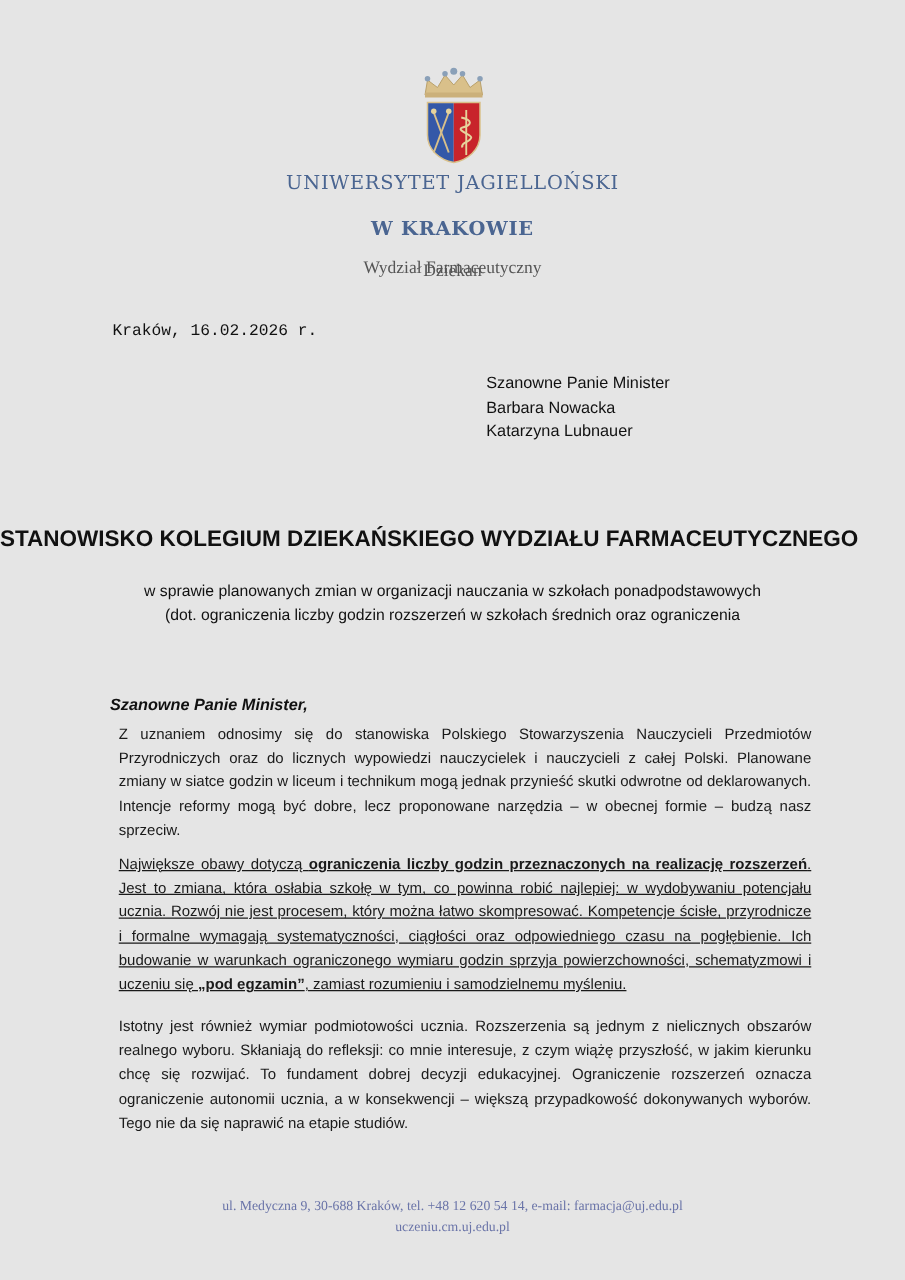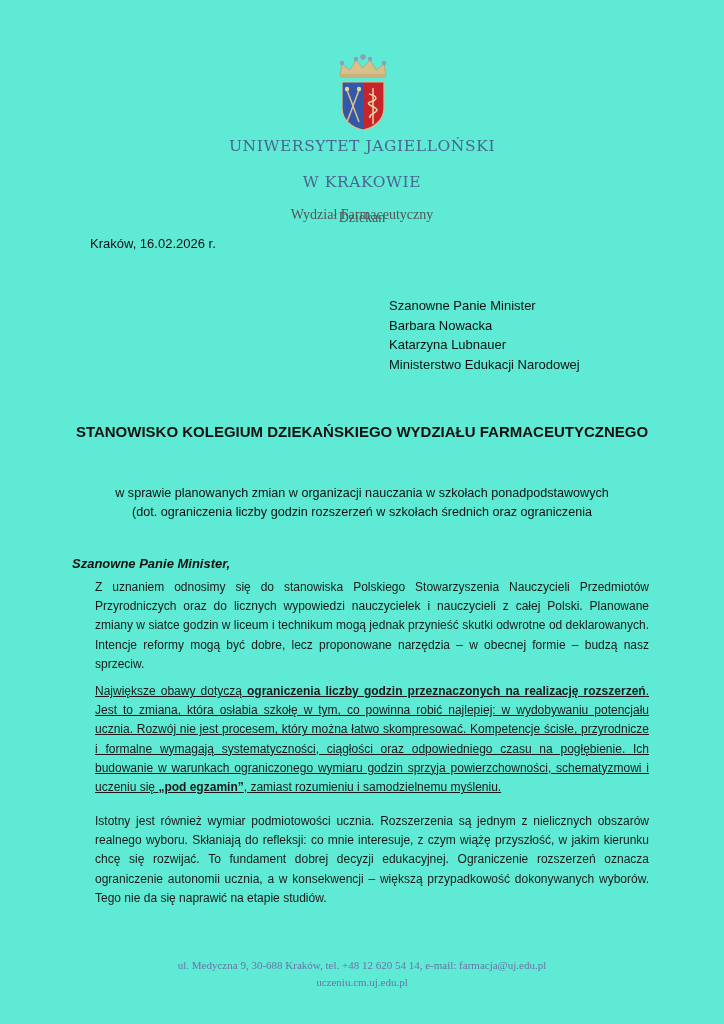--- a/index.html
+++ b/index.html
@@ -1,48 +1,48 @@
 <!DOCTYPE html>
 <html><head>
   <meta charset="utf-8">
   <style>
     html, body { margin: 0; padding: 0; background: #ffffff; }
     body { width: 724px; height: 1024px; position: relative; overflow: hidden; color: #1a1a1a; }
-    .page { position: absolute; left: 0; top: 0; width: 724px; height: 1024px; background: #5eead4; }
+    .page { position: absolute; left: 0; top: 0; width: 724px; height: 1024px; background: #e5e5e5; }
 
     .crest { position: absolute; left: 334px; top: 52px; width: 58px; height: 80px; }
 
     .uni { position: absolute; left: 0; width: 724px; text-align: center;
            font-family: "DejaVu Serif", "Liberation Serif", serif; color: #4a6591;
            font-size: 15.5px; letter-spacing: 0.6px; line-height: 19px; }
     .uni1 { top: 137px; }
     .uni2 { top: 155px; }
-    .uni3 { top: 173px; }
+    .uni3 { top: 173px; font-weight: bold; }
 
     .faculty { position: absolute; left: 0; width: 724px; text-align: center;
                font-family: "Liberation Serif", "DejaVu Serif", serif; color: #555;
                font-size: 14px; line-height: 17px; }
     .fac1 { top: 206px; left: 0px; }
     .fac2 { top: 209px; }
 
-    .place-date { position: absolute; left: 90px; top: 236px;
-                  font-family: Liberation Sans, sans-serif; font-size: 13px; color: #111; }
+    .place-date { position: absolute; left: 90px; top: 257px;
+                  font-family: Liberation Mono, monospace; font-size: 13px; color: #111; }
 
     .recipient { position: absolute; left: 362px; top: 296px;
                  font-family: "Liberation Sans", sans-serif; font-size: 13px; line-height: 19.5px; color: #111; margin-left: 27px; }
     .recipient div { white-space: nowrap; }
 
-    .title { position: absolute; left: 0; width: 724px; text-align: center;
-             font-family: "Liberation Sans", sans-serif; font-weight: bold; font-size: 15px;
+    .title { position: absolute; left: 0; width: 724px; text-align: left;
+             font-family: "Liberation Sans", sans-serif; font-weight: bold; font-size: 18px;
              line-height: 19px; color: #111; top: 422px; }
     .subtitle { position: absolute; left: 0; width: 724px; text-align: center;
                 font-family: "Liberation Sans", sans-serif; font-size: 12.6px;
-                line-height: 19px; color: #111; top: 484px; }
+                line-height: 19px; color: #111; top: 464px; }
 
-    .salutation { position: absolute; left: 72px; top: 556px;
+    .salutation { position: absolute; left: 88px; top: 556px;
                   font-family: "Liberation Sans", sans-serif; font-size: 13px; font-weight: bold; font-style: italic; color: #111; text-align: center; }
 
     .para { position: absolute; left: 95px; width: 554px;
             font-family: "Liberation Sans", sans-serif; font-size: 12px; line-height: 19.2px;
             color: #1a1a1a; text-align: justify; }
     .p1 { top: 578px; }
     .p2 { top: 682px; text-decoration: underline; }
     .p3 { top: 812px; }
     .para b { font-weight: bold; }
 
@@ -88,21 +88,20 @@
 
   <div class="faculty fac1">Wydział Farmaceutyczny</div>
   <div class="faculty fac2">Dziekan</div>
 
   <div class="place-date">Kraków, 16.02.2026 r.</div>
 
   <div class="recipient">
     <div>Szanowne Panie Minister</div>
     <div>Barbara Nowacka</div>
     <div>Katarzyna Lubnauer</div>
-    <div>Ministerstwo Edukacji Narodowej</div>
   </div>
 
   <div class="title">
     <div>STANOWISKO KOLEGIUM DZIEKAŃSKIEGO WYDZIAŁU FARMACEUTYCZNEGO</div>
   </div>
 
   <div class="subtitle">
     <div>w sprawie planowanych zmian w organizacji nauczania w szkołach ponadpodstawowych</div>
     <div>(dot. ograniczenia liczby godzin rozszerzeń w szkołach średnich oraz ograniczenia</div>
   </div>

